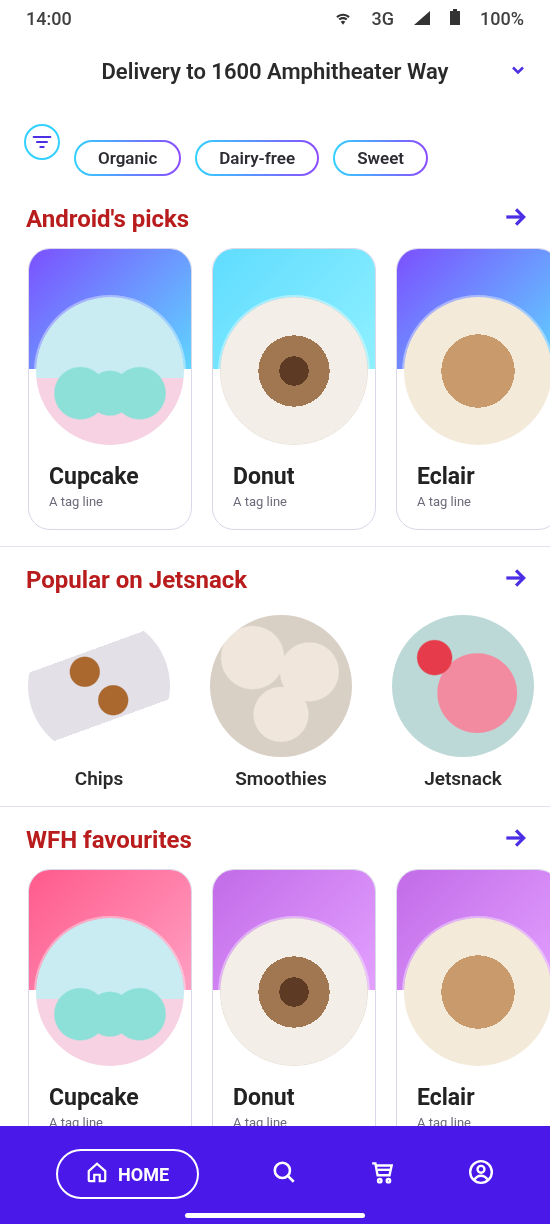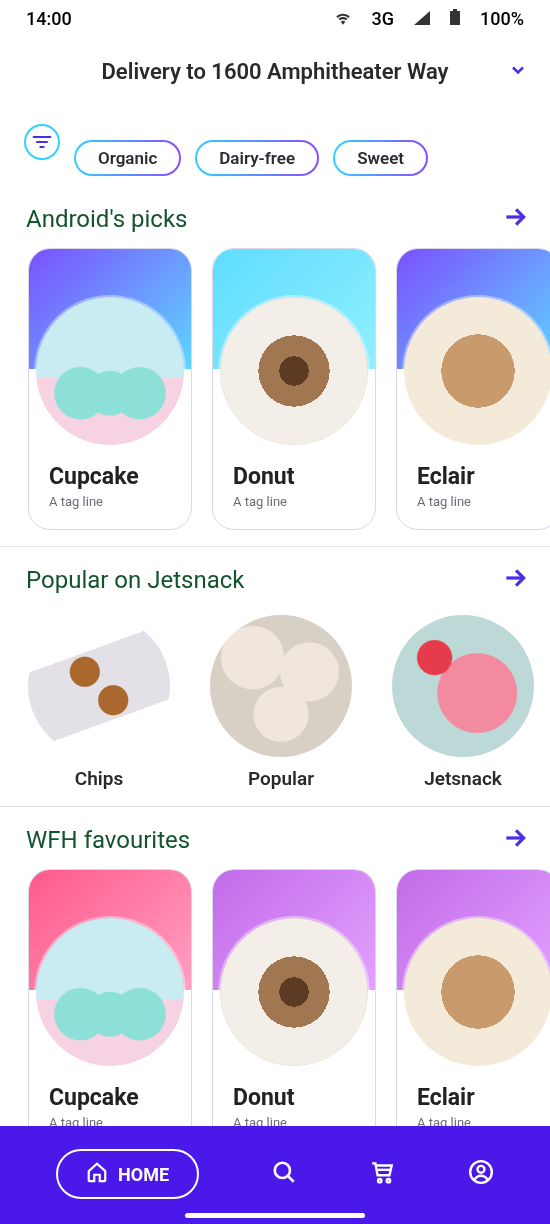--- a/index.html
+++ b/index.html
@@ -12,21 +12,21 @@
     position: relative;
   }
   
   .status-bar {
     display: flex;
     justify-content: space-between;
     align-items: center;
     padding: 8px 26px 6px 26px;
     font-size: 18px;
     font-weight: 500;
-    color: #000000;
+    color: #404040;
   }
   .status-right { display: flex; align-items: flex-end; gap: 20px; }
   
   .header {
     display: flex;
     align-items: center;
     justify-content: center;
     padding: 24px 20px 16px;
     position: relative;
   }
@@ -62,21 +62,21 @@
     flex-shrink: 0;
     margin-top: 32px;
   }
   
   .section-header {
     display: flex;
     align-items: center;
     justify-content: space-between;
     padding: 18px 22px 12px 26px;
   }
-  .section-title { font-size: 24px; font-weight: 400; color:#14532d; }
+  .section-title { font-size: 24px; font-weight: 700; color:#b91c1c; }
   .section-arrow { color:#4b2fe4; }
   
   .cards-row {
     display: flex;
     gap: 20px;
     padding: 2px 0 16px 28px;
     overflow: hidden;
   }
   .card {
     width: 164px; flex-shrink:0;
@@ -260,21 +260,21 @@
       </svg>
   </span>
 </div>
 <div class="popular-row">
   <div class="pop-item">
     <div class="pop-img img-chips"></div>
     <div class="pop-label">Chips</div>
   </div>
   <div class="pop-item">
     <div class="pop-img img-pretzel"></div>
-    <div class="pop-label">Popular</div>
+    <div class="pop-label">Smoothies</div>
   </div>
   <div class="pop-item">
     <div class="pop-img img-smoothie"></div>
     <div class="pop-label">Jetsnack</div>
   </div>
 </div>
 
 <div class="divider"></div>
 
 <div class="section-header">

